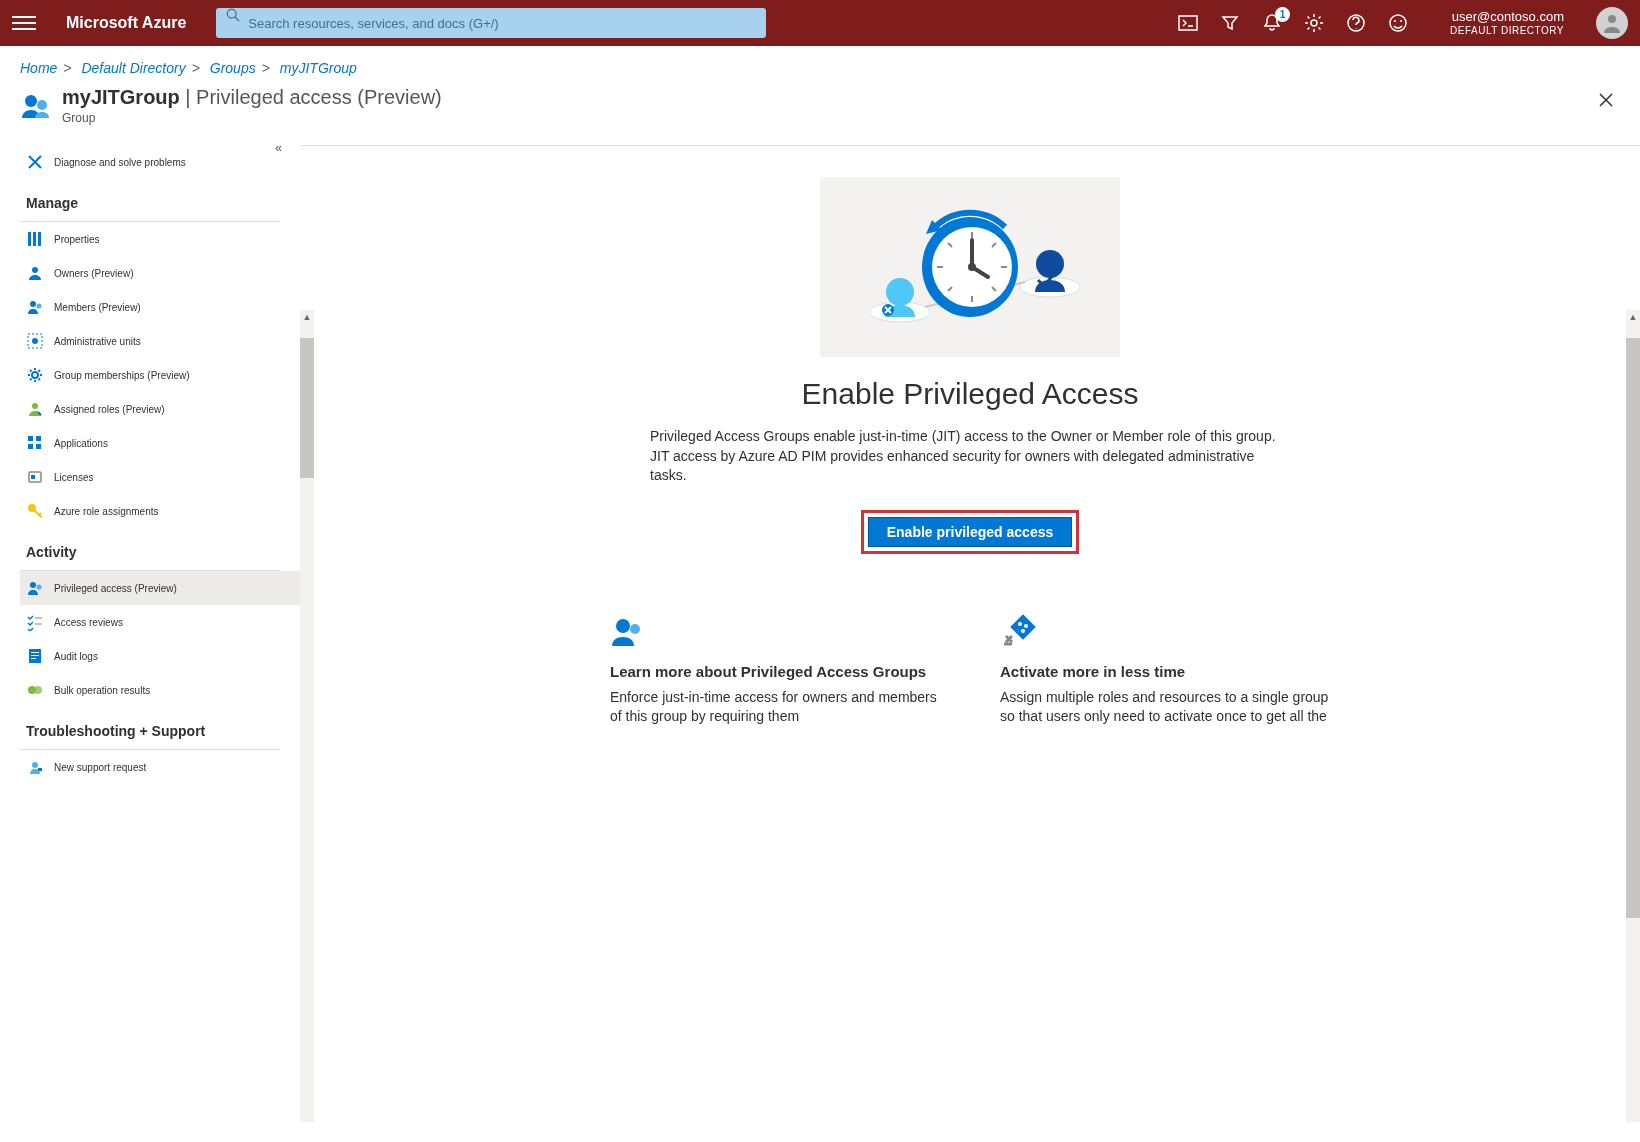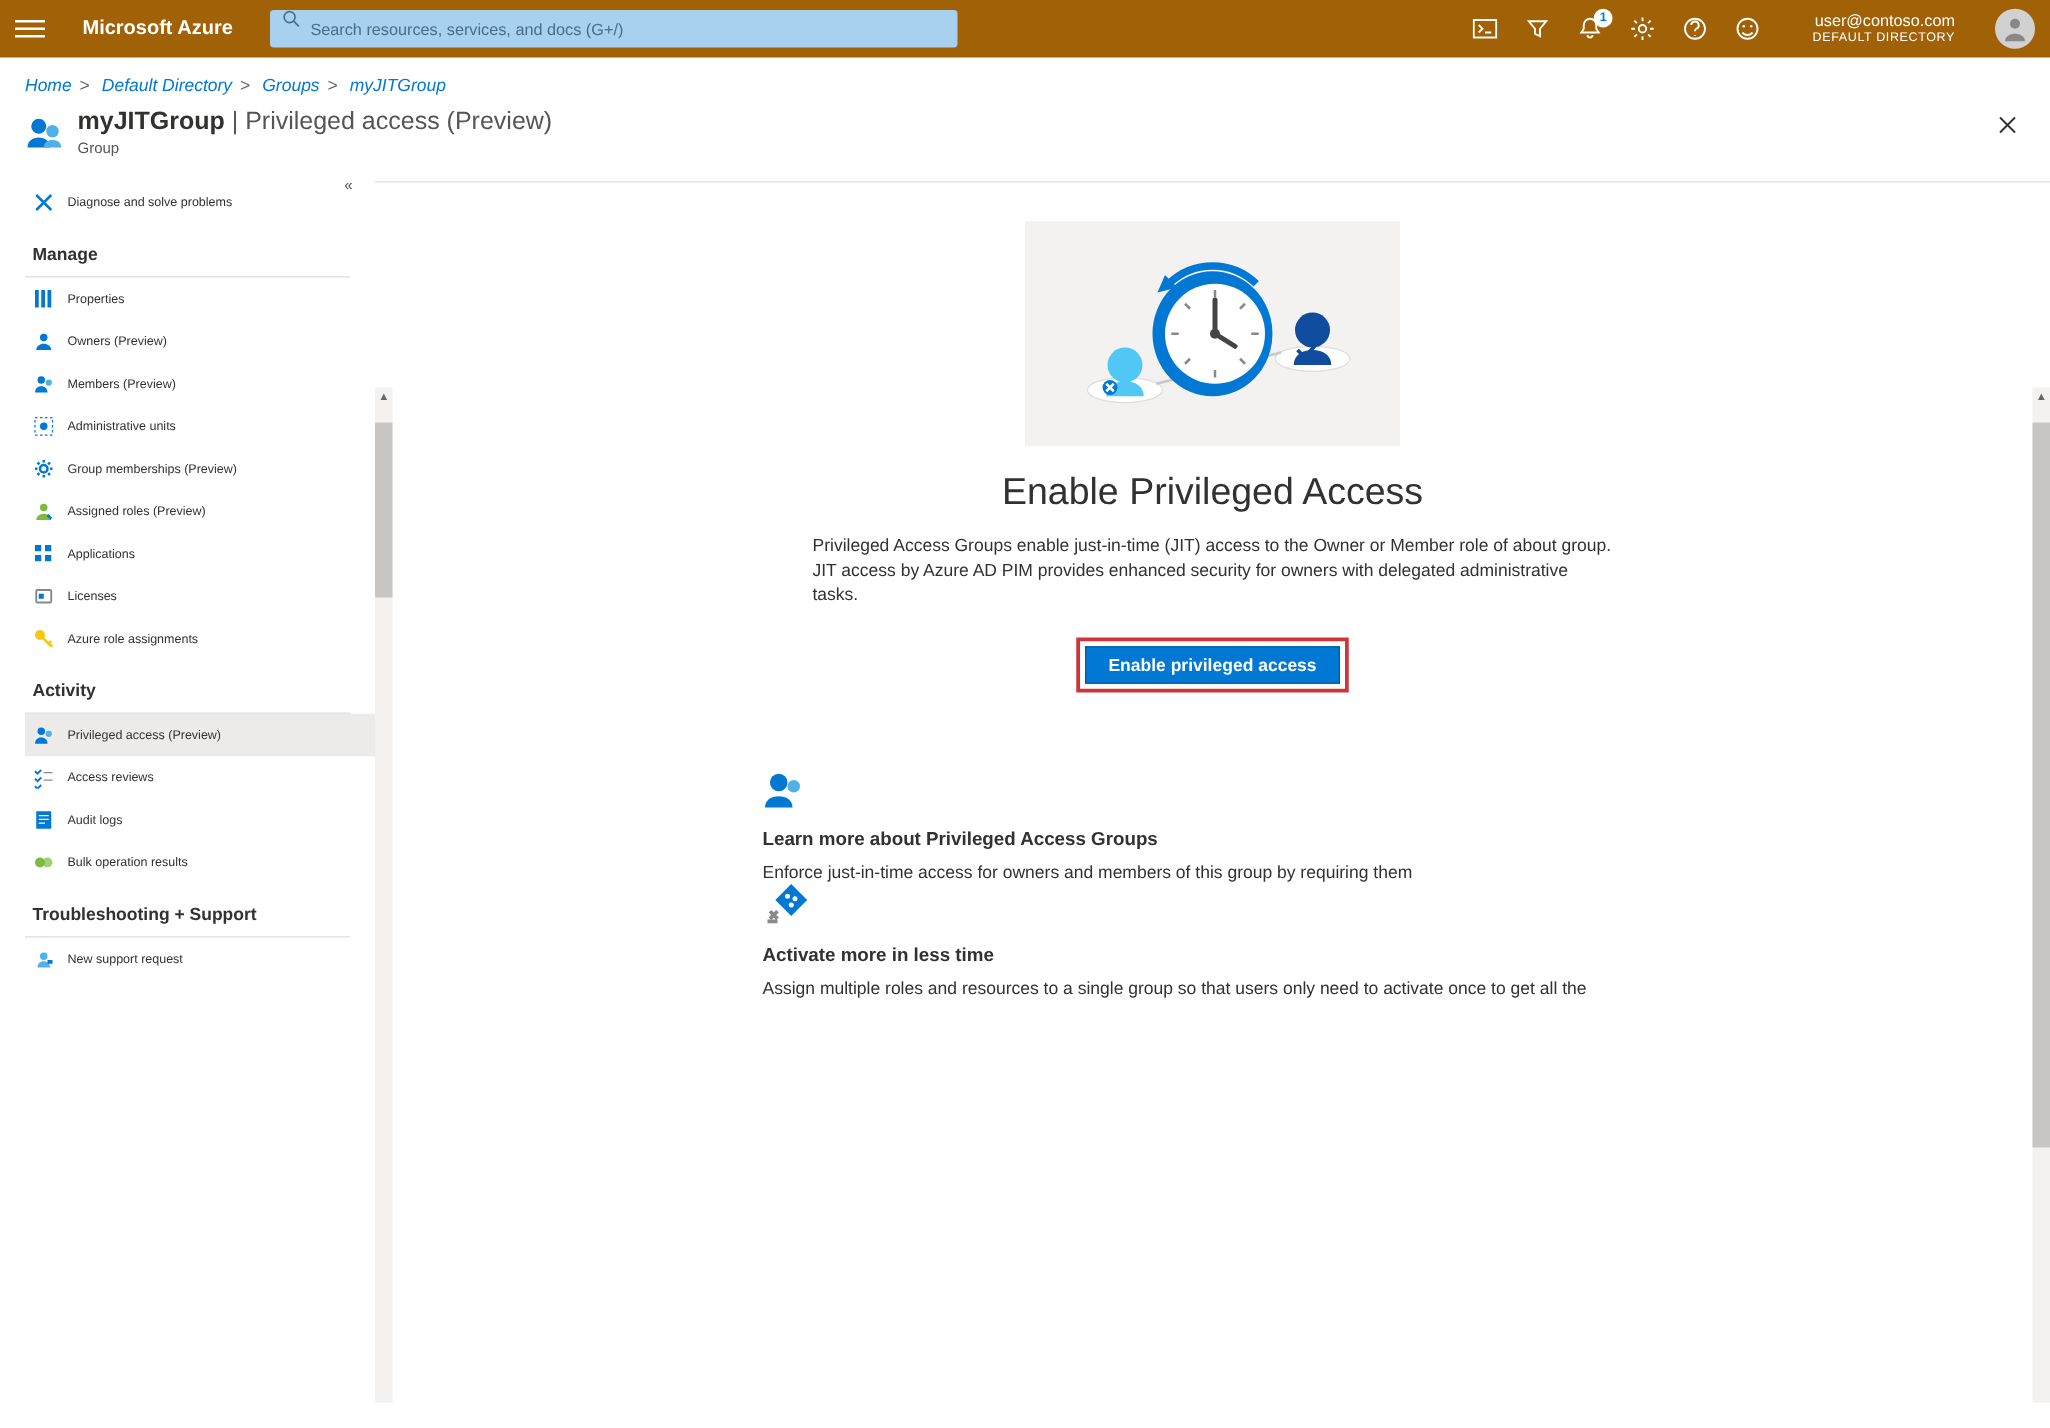--- a/index.html
+++ b/index.html
@@ -1,17 +1,17 @@
 <!DOCTYPE html>
 <html><head>
 <meta charset="utf-8">
 <style>
 * { box-sizing: border-box; margin: 0; padding: 0; }
 body { font-family: "Segoe UI", -apple-system, sans-serif; font-size: 13px; color: #323130; background: #fff; overflow: hidden; }
-.top-bar { background: #a16207; height: 46px; display: flex; align-items: center; padding: 0 12px; color: #fff; }
+.top-bar { background: #7f1d1d; height: 46px; display: flex; align-items: center; padding: 0 12px; color: #fff; }
 .hamburger { width: 24px; height: 24px; cursor: pointer; display: flex; flex-direction: column; justify-content: center; gap: 4px; }
 .hamburger span { height: 2px; background: #fff; display: block; }
 .brand { font-size: 16px; font-weight: 600; margin-left: 30px; margin-right: 30px; }
 .search-box { flex: 0 0 550px; background: #a8d0ef; border-radius: 3px; height: 30px; display: flex; padding: 0 10px; }
 .search-box input { background: transparent; border: none; outline: none; flex: 1; font-size: 13px; color: #333; margin-left: 8px; }
 .search-box input::placeholder { color: #4a6c8c; }
 .top-icons { margin-left: auto; display: flex; align-items: center; gap: 22px; }
 .icon-btn { width: 20px; height: 20px; position: relative; cursor: pointer; display: flex; align-items: center; justify-content: center; }
 .badge { position: absolute; top: -6px; right: -8px; background: #fff; color: #0078d4; border-radius: 50%; font-size: 10px; width: 15px; height: 15px; display: flex; align-items: center; justify-content: center; font-weight: 600; }
 .user-block { margin-left: 20px; text-align: right; line-height: 1.2; }
@@ -50,21 +50,21 @@
 .scroll-arrow { height: 14px; text-align: center; font-size: 9px; color: #666; line-height: 14px; }
 
 .hero-wrap { text-align: center; max-width: 640px; margin: 1px auto; }
 .hero-img { background: #f3f2f1; width: 300px; height: 180px; margin: 0 auto 20px; display: flex; align-items: center; justify-content: center; position: relative; }
 .hero-img svg { width: 260px; height: 150px; }
 .hero-title { font-size: 30px; font-weight: 400; margin-bottom: 16px; }
 .hero-desc { font-size: 14px; color: #323130; line-height: 1.4; text-align: left; margin-bottom: 24px; }
 .cta-wrap { display: inline-block; padding: 4px; border: 3px solid #d13438; }
 .cta-btn { background: #0078d4; color: #fff; border: 1px solid #005a9e; padding: 6px 18px; font-size: 14px; font-weight: 600; cursor: pointer; }
 
-.cols { display: flex; margin-top: 60px; max-width: 720px; margin-left: auto; margin-right: auto; flex-direction: column; }
+.cols { display: flex; gap: 60px; margin-top: 60px; max-width: 720px; margin-left: auto; margin-right: auto; }
 .col { flex: 1; }
 .col-icon { width: 36px; height: 36px; margin-bottom: 10px; }
 .col-title { font-weight: 600; font-size: 15px; margin-bottom: 8px; }
 .col-text { font-size: 14px; line-height: 1.4; }
 </style>
 </head>
 <body>
 
 <div class="top-bar">
   <div class="hamburger">
@@ -343,21 +343,21 @@
               <line x1="152" y1="55" x2="156" y2="51"></line>
             </g>
           <line x1="132" y1="75" x2="132" y2="48" stroke="#444" stroke-width="4" stroke-linecap="round"></line>
           <line x1="132" y1="75" x2="148" y2="85" stroke="#444" stroke-width="4" stroke-linecap="round"></line>
           <circle cx="132" cy="75" r="4" fill="#444"></circle>
           <path d="M95 35a50 50 0 0 1 70 0" fill="none" stroke="#0078d4" stroke-width="6"></path>
           <path d="M92 28l-6 14 16-4z" fill="#0078d4"></path>
         </svg>
       </div>
       <div class="hero-title">Enable Privileged Access</div>
-      <div class="hero-desc">Privileged Access Groups enable just-in-time (JIT) access to the Owner or Member role of about group. JIT access by Azure AD PIM provides enhanced security for owners with delegated administrative tasks.</div>
+      <div class="hero-desc">Privileged Access Groups enable just-in-time (JIT) access to the Owner or Member role of this group. JIT access by Azure AD PIM provides enhanced security for owners with delegated administrative tasks.</div>
       <div class="cta-wrap">
         <button class="cta-btn">Enable privileged access</button>
       </div>
     </div>
     <div class="cols">
       <div class="col">
         <svg class="col-icon" viewBox="0 0 36 36">
             <circle cx="13" cy="12" r="7" fill="#0078d4"></circle>
             <circle cx="25" cy="15" r="5" fill="#50b0e8"></circle>
             <path d="M2 32c0-6 5-9 11-9s11 3 11 9" fill="#0078d4"></path>

